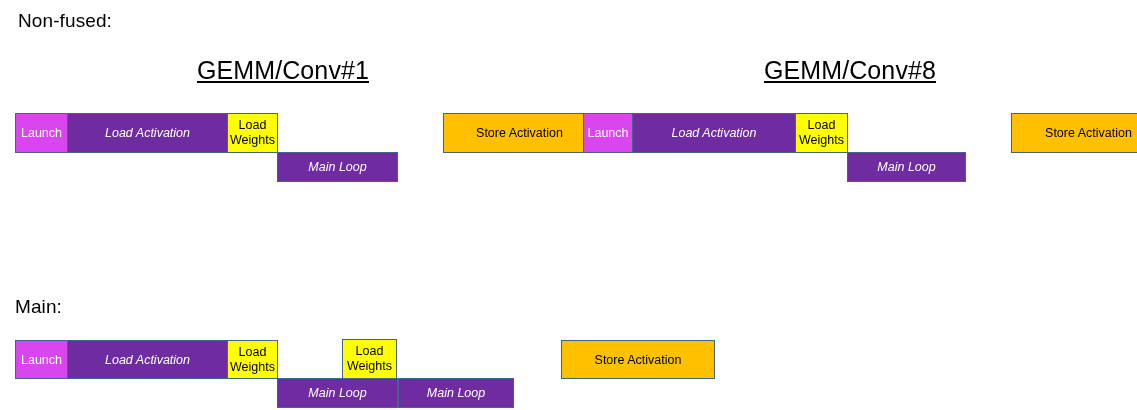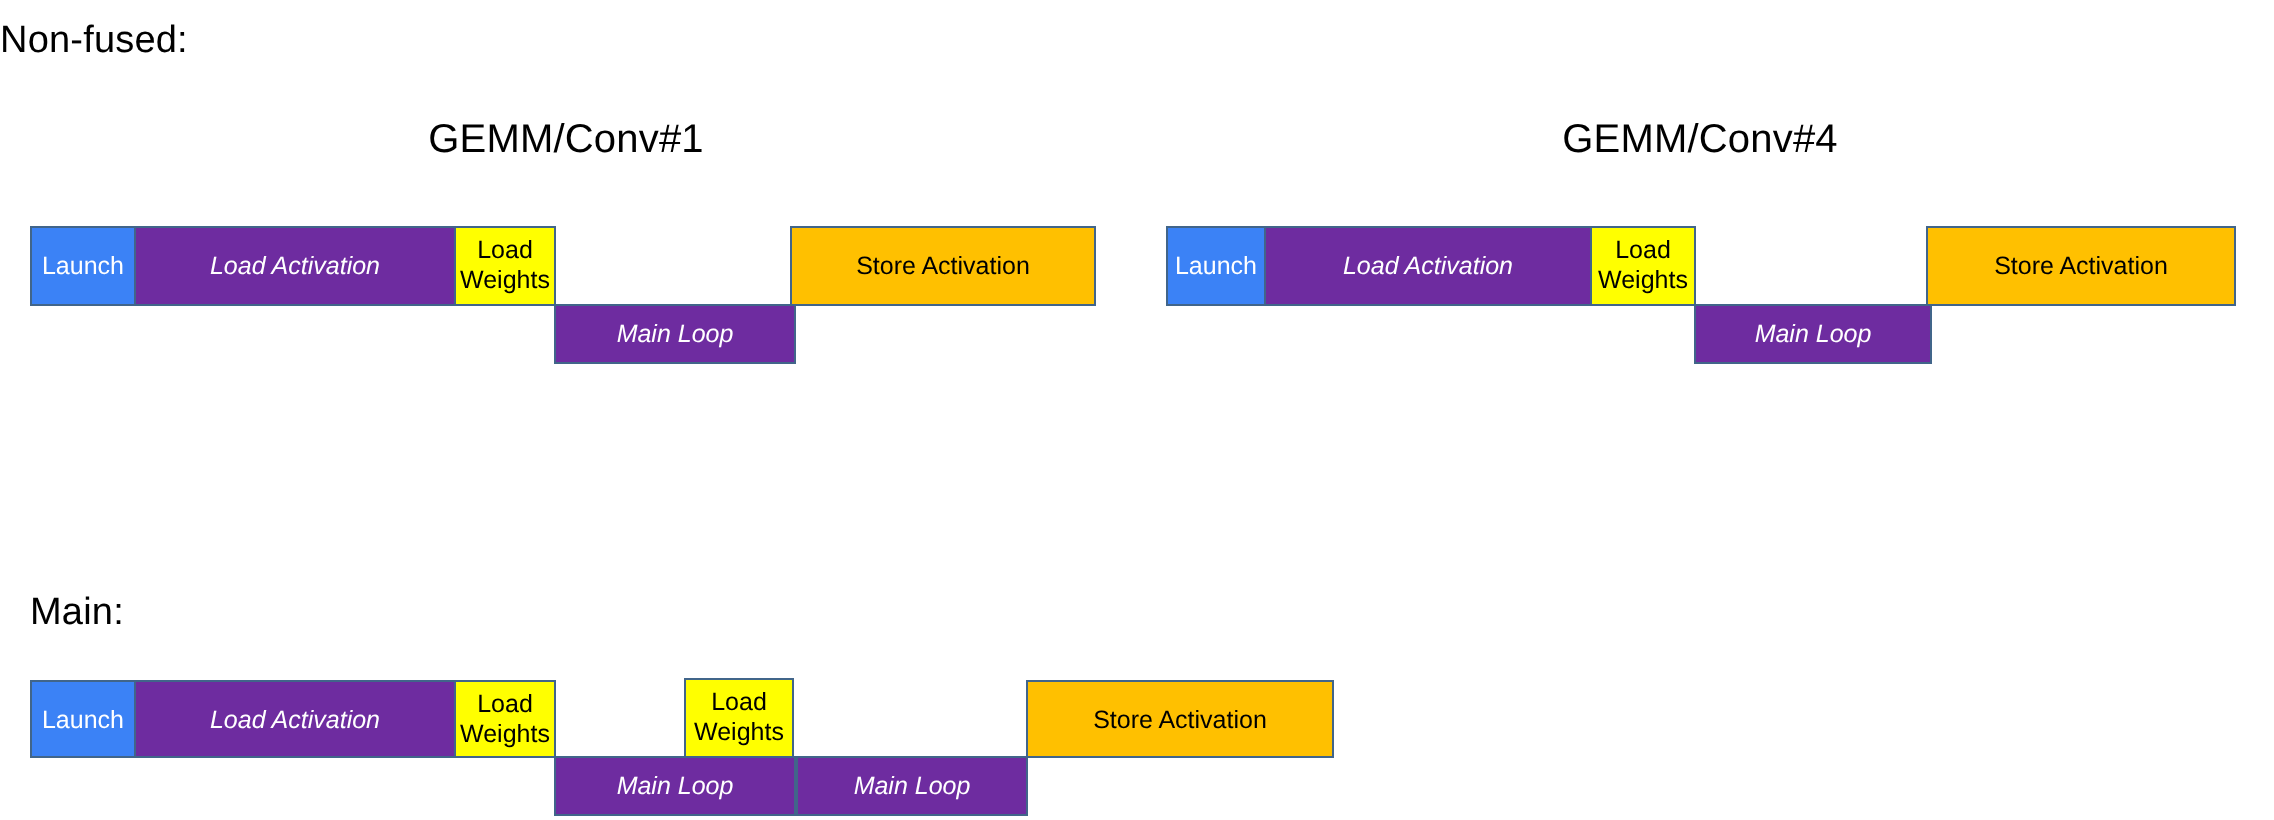--- a/index.html
+++ b/index.html
@@ -22,75 +22,77 @@
   .section-label {
     position: absolute;
     font-size: 19px;
     line-height: 23px;
     color: #000000;
     white-space: nowrap;
     letter-spacing: 0.1px;
   }
   .group-title {
     position: absolute;
-    font-size: 20px;
+    font-size: 25px;
     line-height: 24px;
     color: #000000;
     white-space: nowrap;
     text-align: center;
     letter-spacing: 0.1px;
+    text-decoration: underline;
   }
   .block {
     position: absolute;
     box-sizing: border-box;
     border: 1px solid #41658A;
     display: flex;
     align-items: center;
     justify-content: center;
     text-align: center;
     font-size: 12.5px;
     line-height: 14px;
     overflow: hidden;
     white-space: pre-line;
   }
   .block.launch {
-    background: #3b82f6;
+    background: #d946ef;
     color: #FFFFFF;
     justify-content: center;
   }
   .block.purple {
     background: #6E2CA0;
     color: #FFFFFF;
     font-style: italic;
   }
   .block.yellow {
     background: #FFFF00;
     color: #000000;
     line-height: 15px;
     justify-content: center;
   }
   .block.orange {
     background: #FFC000;
     color: #000000;
+    margin-left: 48px;
   }
   .block .blabel {
     display: block;
     padding: 0 2px;
   }
 </style>
 </head>
 <body>
 
 <div id="canvas">
 
-  <div class="section-label" style="left:0; top:9px;">Non-fused:</div>
+  <div class="section-label" style="left:18px; top:9px;">Non-fused:</div>
 
   <div class="group-title" style="left:183px; top:58px; width:200px;">GEMM/Conv#1</div>
 
-  <div class="group-title" style="left:750px; top:58px; width:200px;">GEMM/Conv#4</div>
+  <div class="group-title" style="left:750px; top:58px; width:200px;">GEMM/Conv#8</div>
 
   <div class="block launch" style="left:15px; top:113px; width:53px; height:40px;">
     <span class="blabel">Launch</span>
   </div>
 
   <div class="block purple" style="left:67px; top:113px; width:161px; height:40px;">
     <span class="blabel">Load Activation</span>
   </div>
 
   <div class="block yellow" style="left:227px; top:113px; width:51px; height:40px;">

